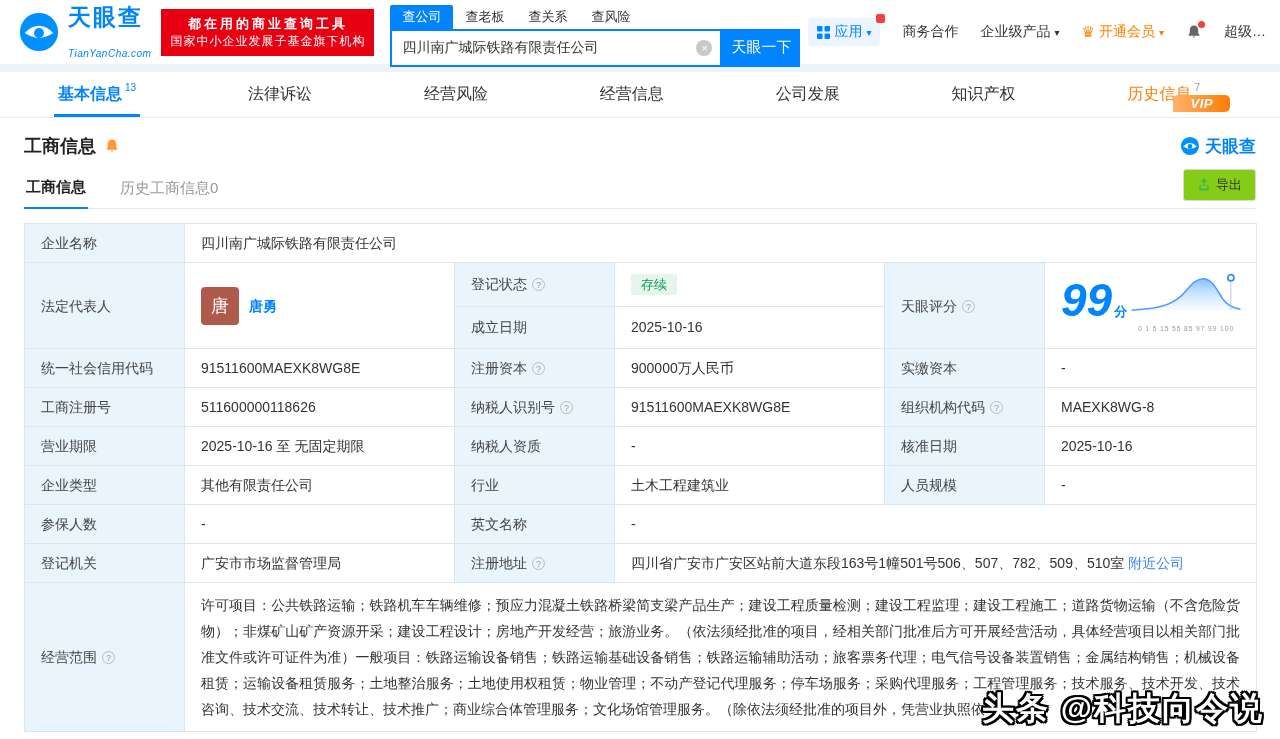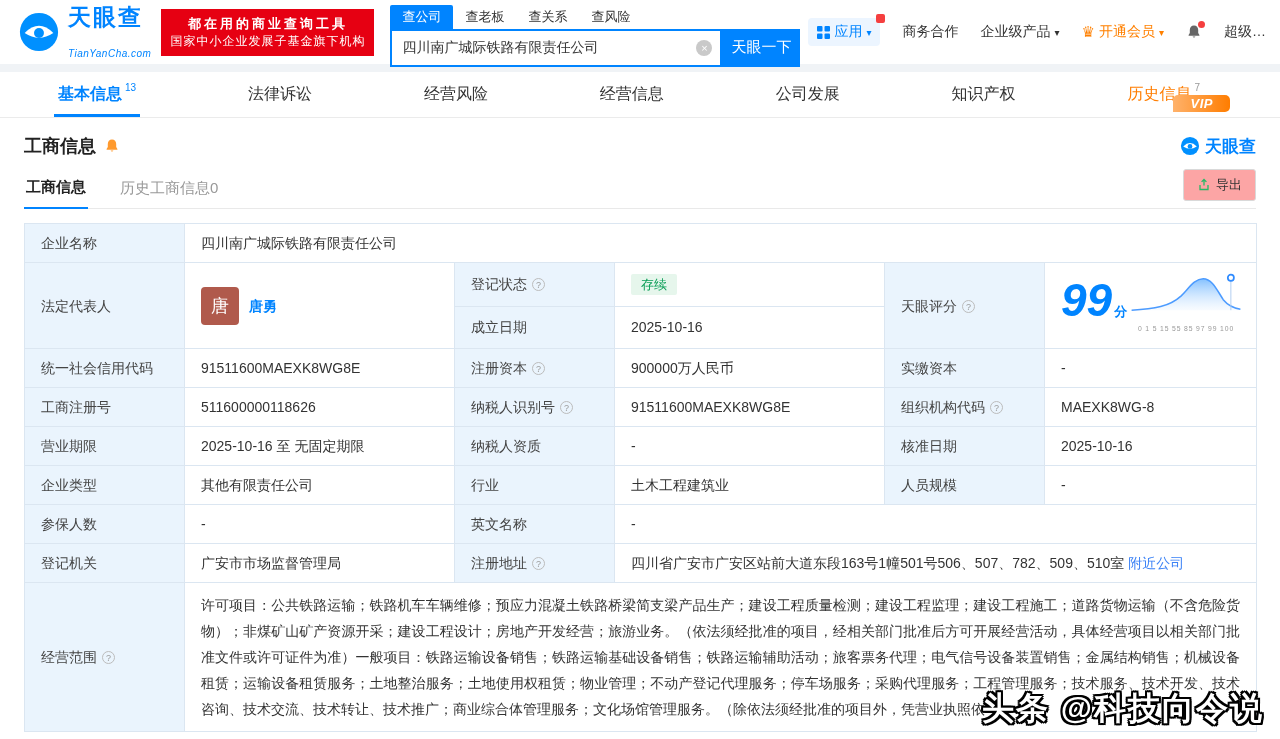--- a/index.html
+++ b/index.html
@@ -52,21 +52,21 @@
   
   .card { padding:16px 24px 0; position:relative; background:#fff; }
   .sec-head { display:flex; align-items:center; }
   .sec-title { font-size:18px; font-weight:bold; color:#222; }
   .sec-bell { margin-left:8px; display:flex; cursor:pointer; }
   .sec-brand { margin-left:auto; display:flex; align-items:center; gap:5px; color:#0084ff; font-weight:bold; font-size:17px; }
 
   .subtabs { display:flex; align-items:flex-end; border-bottom:1px solid #e9e9e9; margin-top:12px; position:relative; }
   .subtab { font-size:15px; padding:8px 2px 10px; margin-right:30px; color:#999; cursor:pointer; }
   .subtab.active { color:#222; font-weight:bold; border-bottom:2px solid #0084ff; margin-bottom:-1px; }
-  .export-btn { position:absolute; right:0; bottom:7px; display:flex; align-items:center; gap:5px; border:1px solid #d9d9d9; border-radius:3px; padding:6px 13px; font-size:13px; color:#333; background:#fca5a5; cursor:pointer; font-family:inherit; }
+  .export-btn { position:absolute; right:0; bottom:7px; display:flex; align-items:center; gap:5px; border:1px solid #d9d9d9; border-radius:3px; padding:6px 13px; font-size:13px; color:#333; background:#84cc16; cursor:pointer; font-family:inherit; }
 
   
   .info-table { width:1232px; border-collapse:collapse; table-layout:fixed; margin-top:14px; }
   .info-table td { border:1px solid #dbe6f1; font-size:14px; color:#333; padding:9px 16px; vertical-align:middle; word-break:break-all; line-height:20px; }
   td.lbl { background:#eaf4fd; color:#444; }
   .qmark { display:inline-block; width:13px; height:13px; line-height:12px; border:1px solid #bcbcbc; border-radius:50%; color:#9a9a9a; font-size:9px; text-align:center; margin-left:5px; vertical-align:1px; cursor:pointer; }
   .badge-green { display:inline-block; background:#e6f6ec; color:#0b9e57; font-size:13px; padding:3px 10px; border-radius:2px; line-height:1.2; }
   .legal-cell { display:flex; align-items:center; gap:10px; }
   .avatar { width:38px; height:38px; background:#b05a4c; color:#fff; font-size:18px; display:flex; align-items:center; justify-content:center; border-radius:4px; cursor:pointer; flex:0 0 auto; }
   .legal-name { color:#0084ff; font-weight:bold; cursor:pointer; text-decoration:none; }

